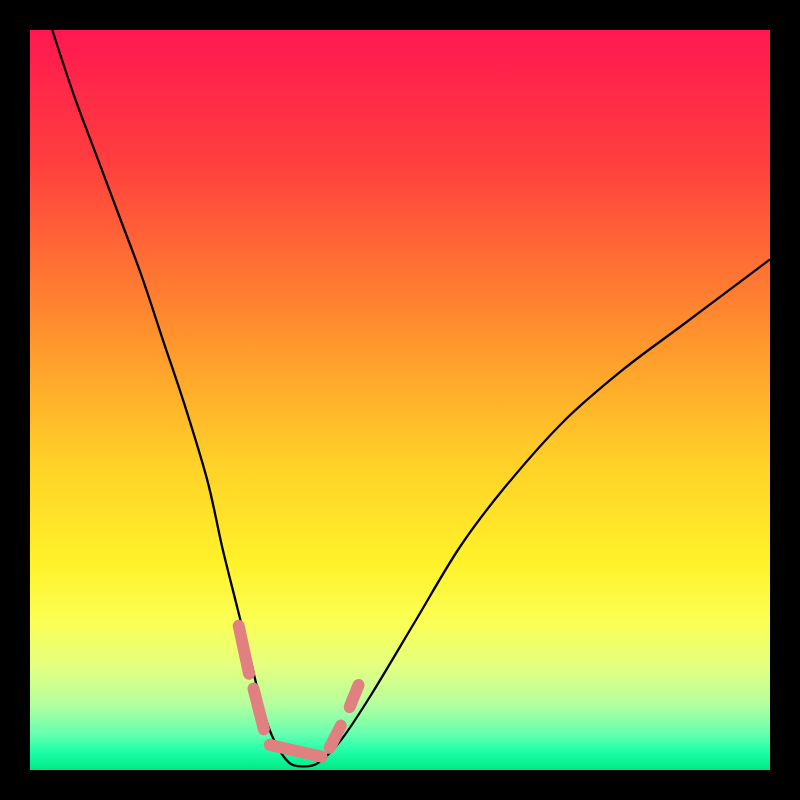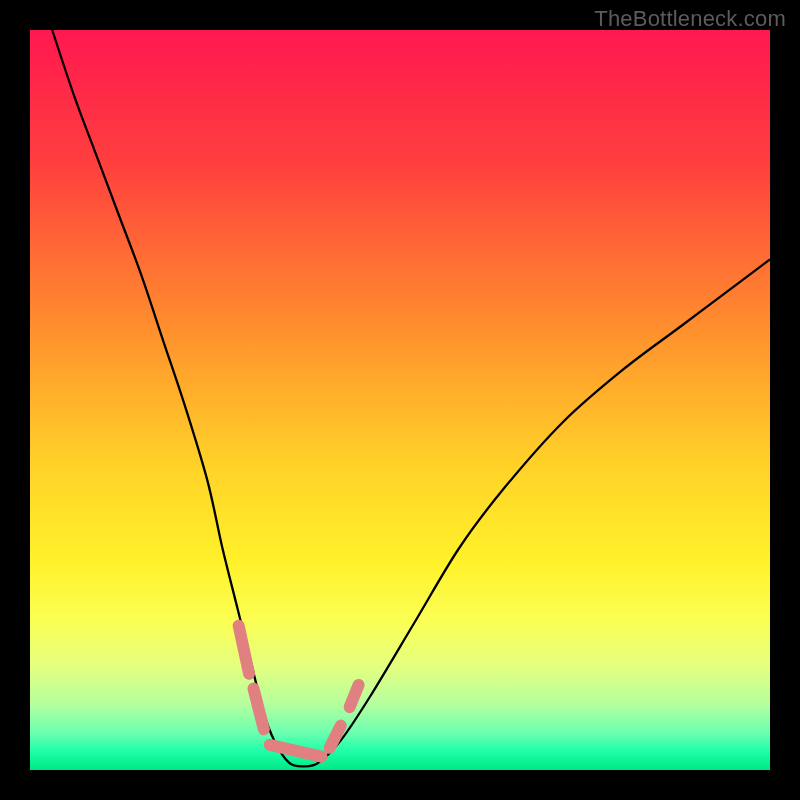--- a/index.html
+++ b/index.html
@@ -48,21 +48,20 @@
     left: 0;
     top: 0;
     width: 100%;
     height: 100%;
   }
 </style>
 </head>
 <body>
 
 <div class="frame">
-  <div class="watermark">TheBottleneck.com</div>
   <div class="plot-area">
     <svg class="gradient" viewBox="0 0 100 100" preserveAspectRatio="none">
       <defs>
         <linearGradient id="bg-grad" x1="0" y1="0" x2="0" y2="1">
             <stop offset="0%" stop-color="#ff1850"></stop>
             <stop offset="18%" stop-color="#ff3f3e"></stop>
             <stop offset="40%" stop-color="#ff8e2e"></stop>
             <stop offset="57.99999999999999%" stop-color="#ffd028"></stop>
             <stop offset="72%" stop-color="#fff22a"></stop>
             <stop offset="80%" stop-color="#fbff55"></stop>

